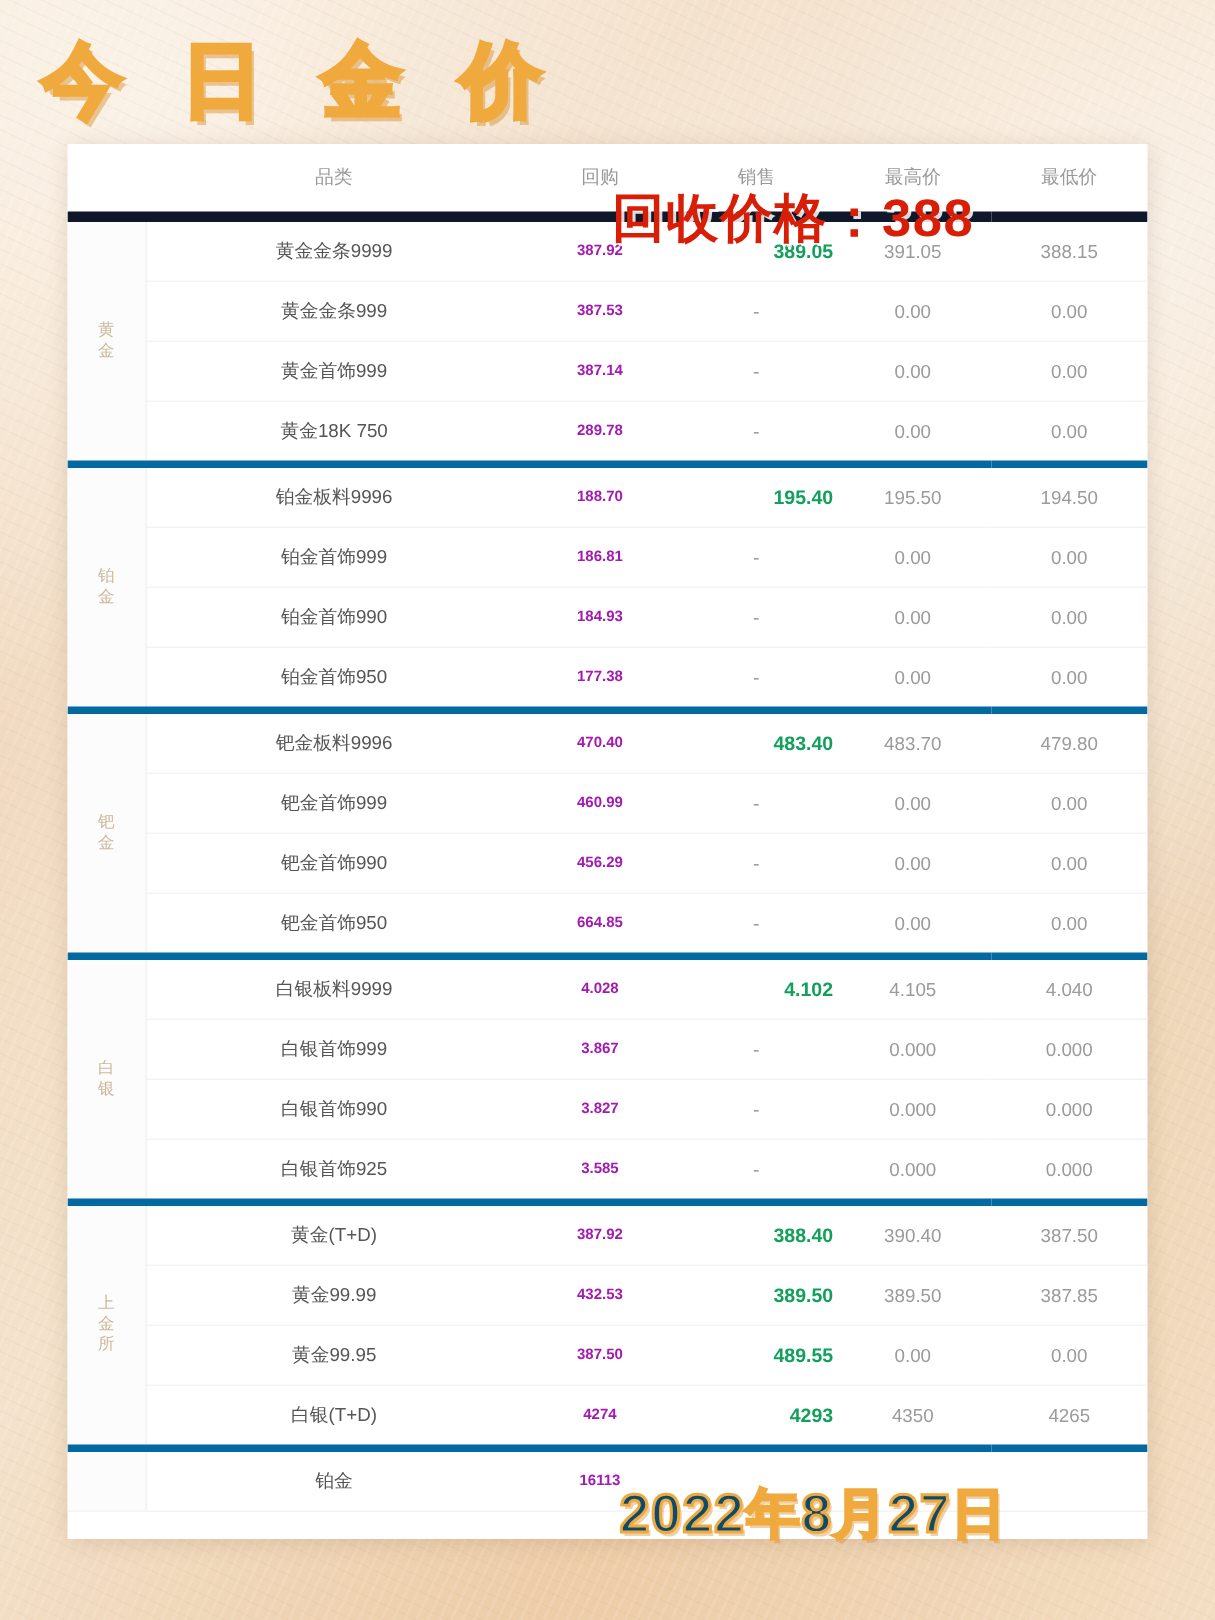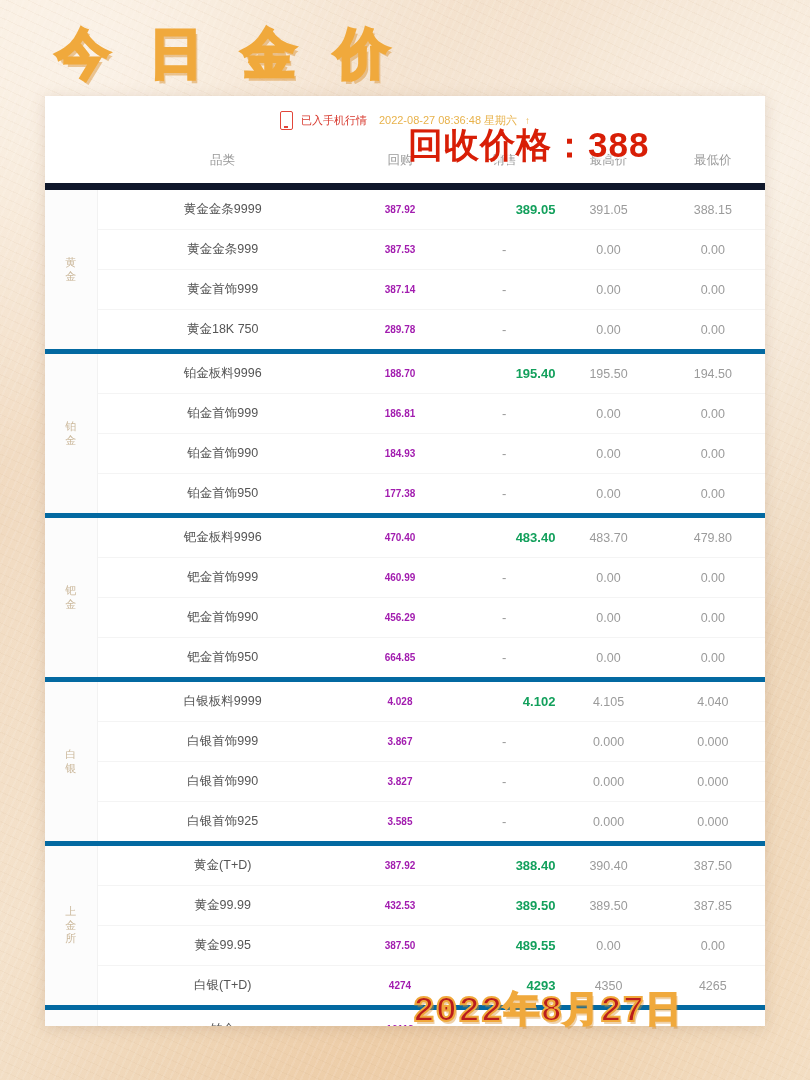--- a/index.html
+++ b/index.html
@@ -144,54 +144,46 @@
     white-space: nowrap;
   }
   .title-main {
     left: 28px;
     top: 18px;
     font-size: 54px;
     letter-spacing: 12px;
     color: #404040;
     -webkit-text-stroke: 3px #f0a93c;
     text-shadow: 3px 4px 0 rgba(214,140,40,.45);
-    margin-left: 28px;
   }
   .recycle {
     left: 408px;
     top: 122px;
     font-size: 35px;
     color: #d81e06;
     text-shadow: 2px 2px 0 rgba(255,255,255,.85);
     letter-spacing: 1px;
   }
   .date-bottom {
     left: 413px;
     top: 985px;
     font-size: 36px;
-    color: #b91c1c;
+    color: #0c4a6e;
     -webkit-text-stroke: 2px #f0a93c;
     text-shadow: 2px 3px 0 rgba(214,140,40,.40);
     letter-spacing: 1px;
-    font-family: Liberation Mono, monospace;
   }
 </style>
 </head>
 <body>
 
 <div class="backdrop"></div>
 
 <div class="card">
 
-  <div class="status-row">
-    <span class="phone-ico"></span>
-    <span class="status-txt">已入手机行情</span>
-    <span class="status-time">2022-08-27 08:36:48 星期六</span>
-    <span class="status-arrow">↑</span>
-  </div>
 
   <table class="quote">
     <colgroup>
       <col class="col-cat">
         <col class="col-name">
         <col class="col-num">
         <col class="col-num">
         <col class="col-num">
         <col class="col-num">
     </colgroup>

